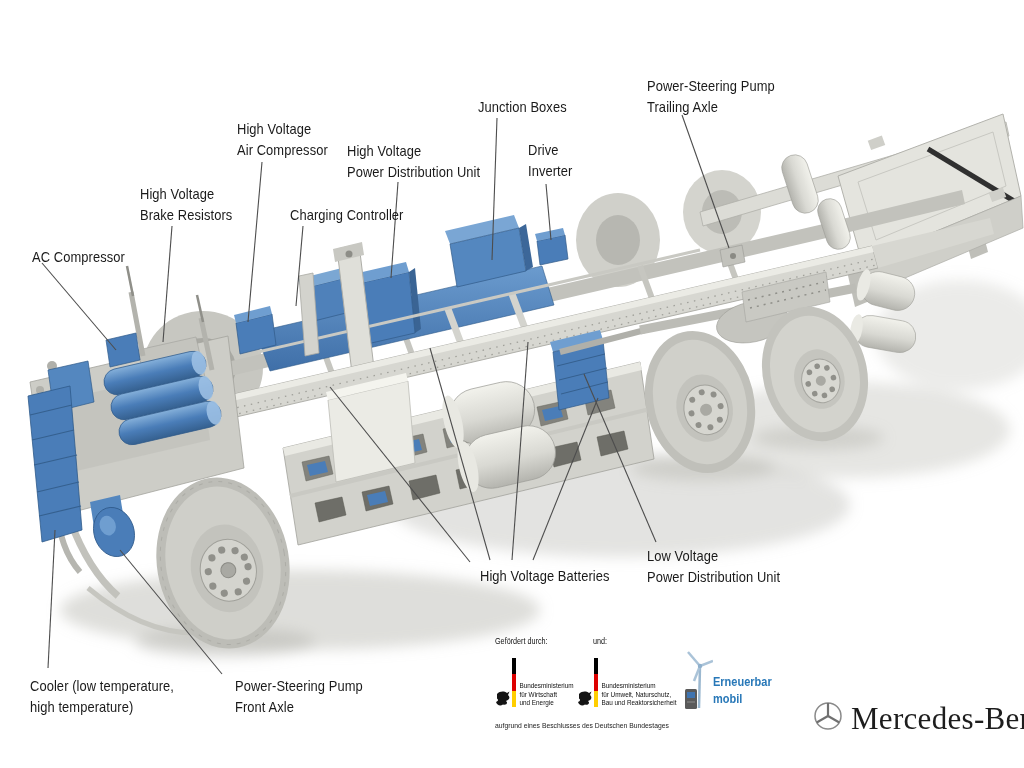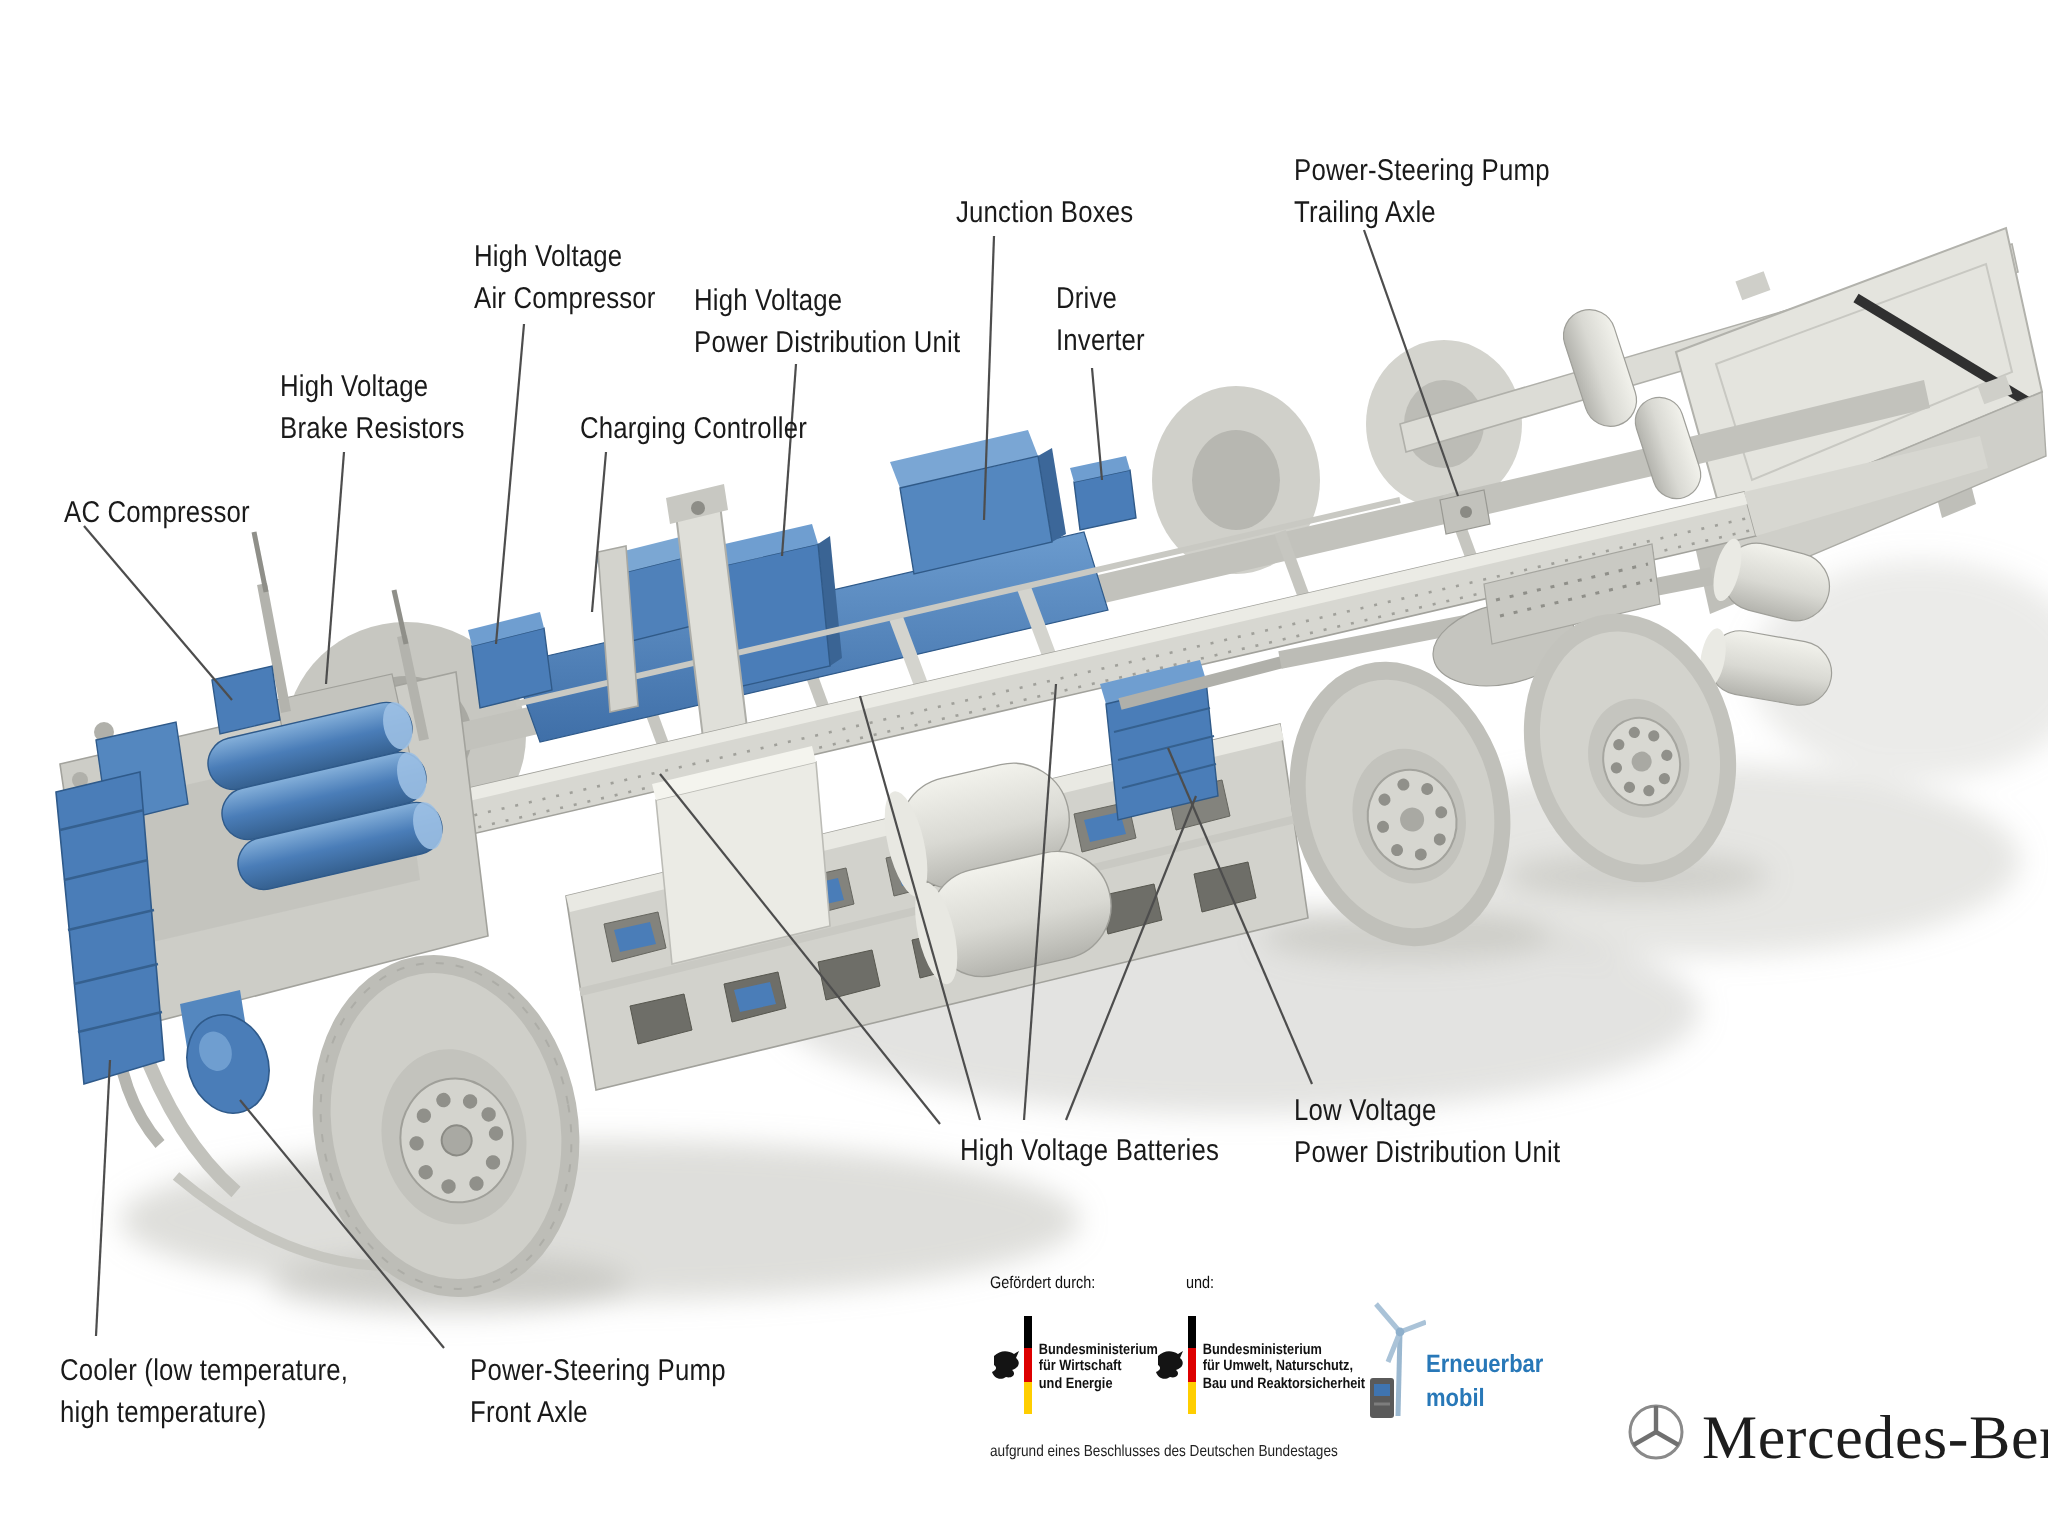--- a/index.html
+++ b/index.html
@@ -8,21 +8,21 @@
   .layer{position:absolute;left:0;top:0;}
   .comp-label{
     position:absolute;color:var(--label-color,#1a1a1a);
     font-size:15px;line-height:21px;white-space:nowrap;
     transform:scaleX(.86);transform-origin:0 0;letter-spacing:.1px;
   }
   .f-caption{
     position:absolute;font-size:8.5px;color:#111;white-space:nowrap;
     transform:scaleX(.85);transform-origin:0 0;font-weight:bold;
   }
-  .ministry{position:absolute;display:flex;align-items:center;font-weight:bold;}
+  .ministry{position:absolute;display:flex;align-items:flex-end;}
   .m-eagle{width:16px;height:17px;flex:none;}
   .m-stripe{width:3.5px;height:49px;display:flex;flex-direction:column;margin-left:1px;flex:none;}
   .m-stripe i{flex:1;display:block;}
   .m-text{
     font-size:7.5px;line-height:8.2px;color:#111;padding-left:4px;padding-top:2px;
     transform:scaleX(.85);transform-origin:0 0;white-space:nowrap;
   }
   .ernb{
     position:absolute;font-weight:bold;font-size:12.5px;line-height:17px;
     color:var(--ernb-color,#2878b8);transform:scaleX(.88);transform-origin:0 0;white-space:nowrap;

